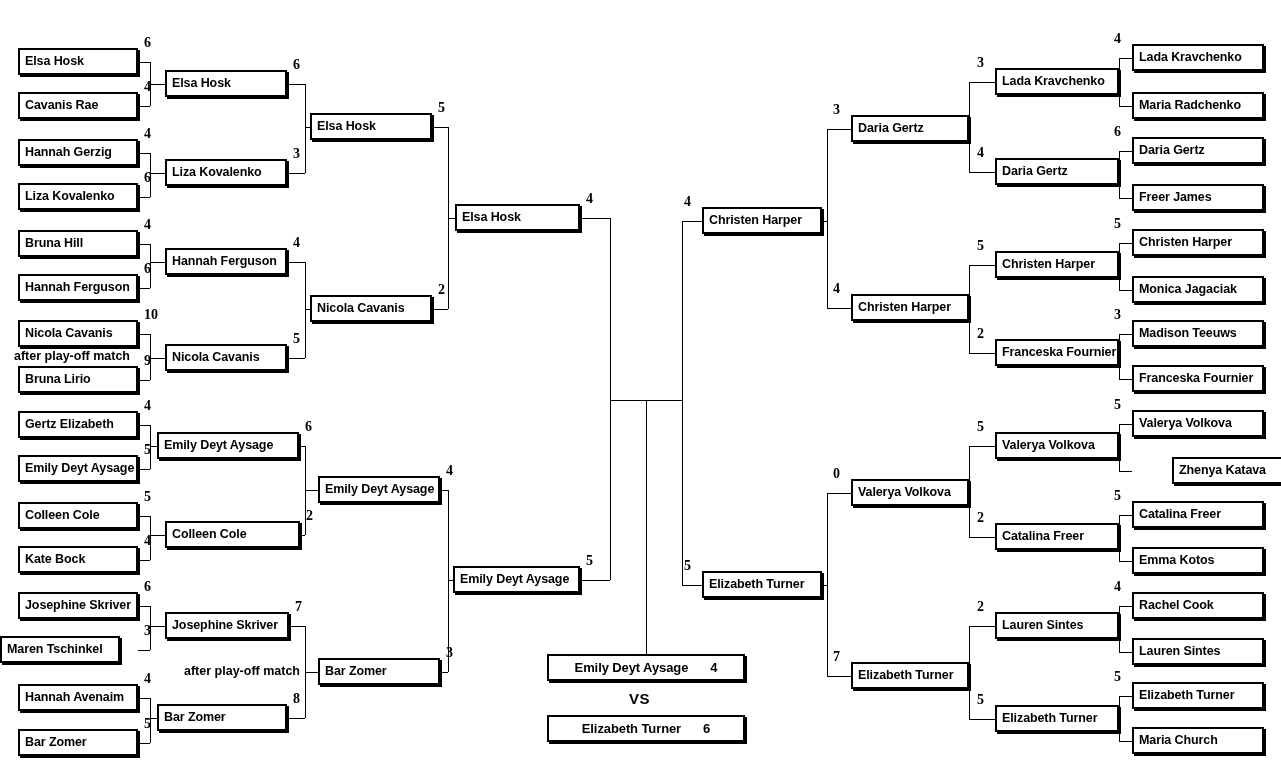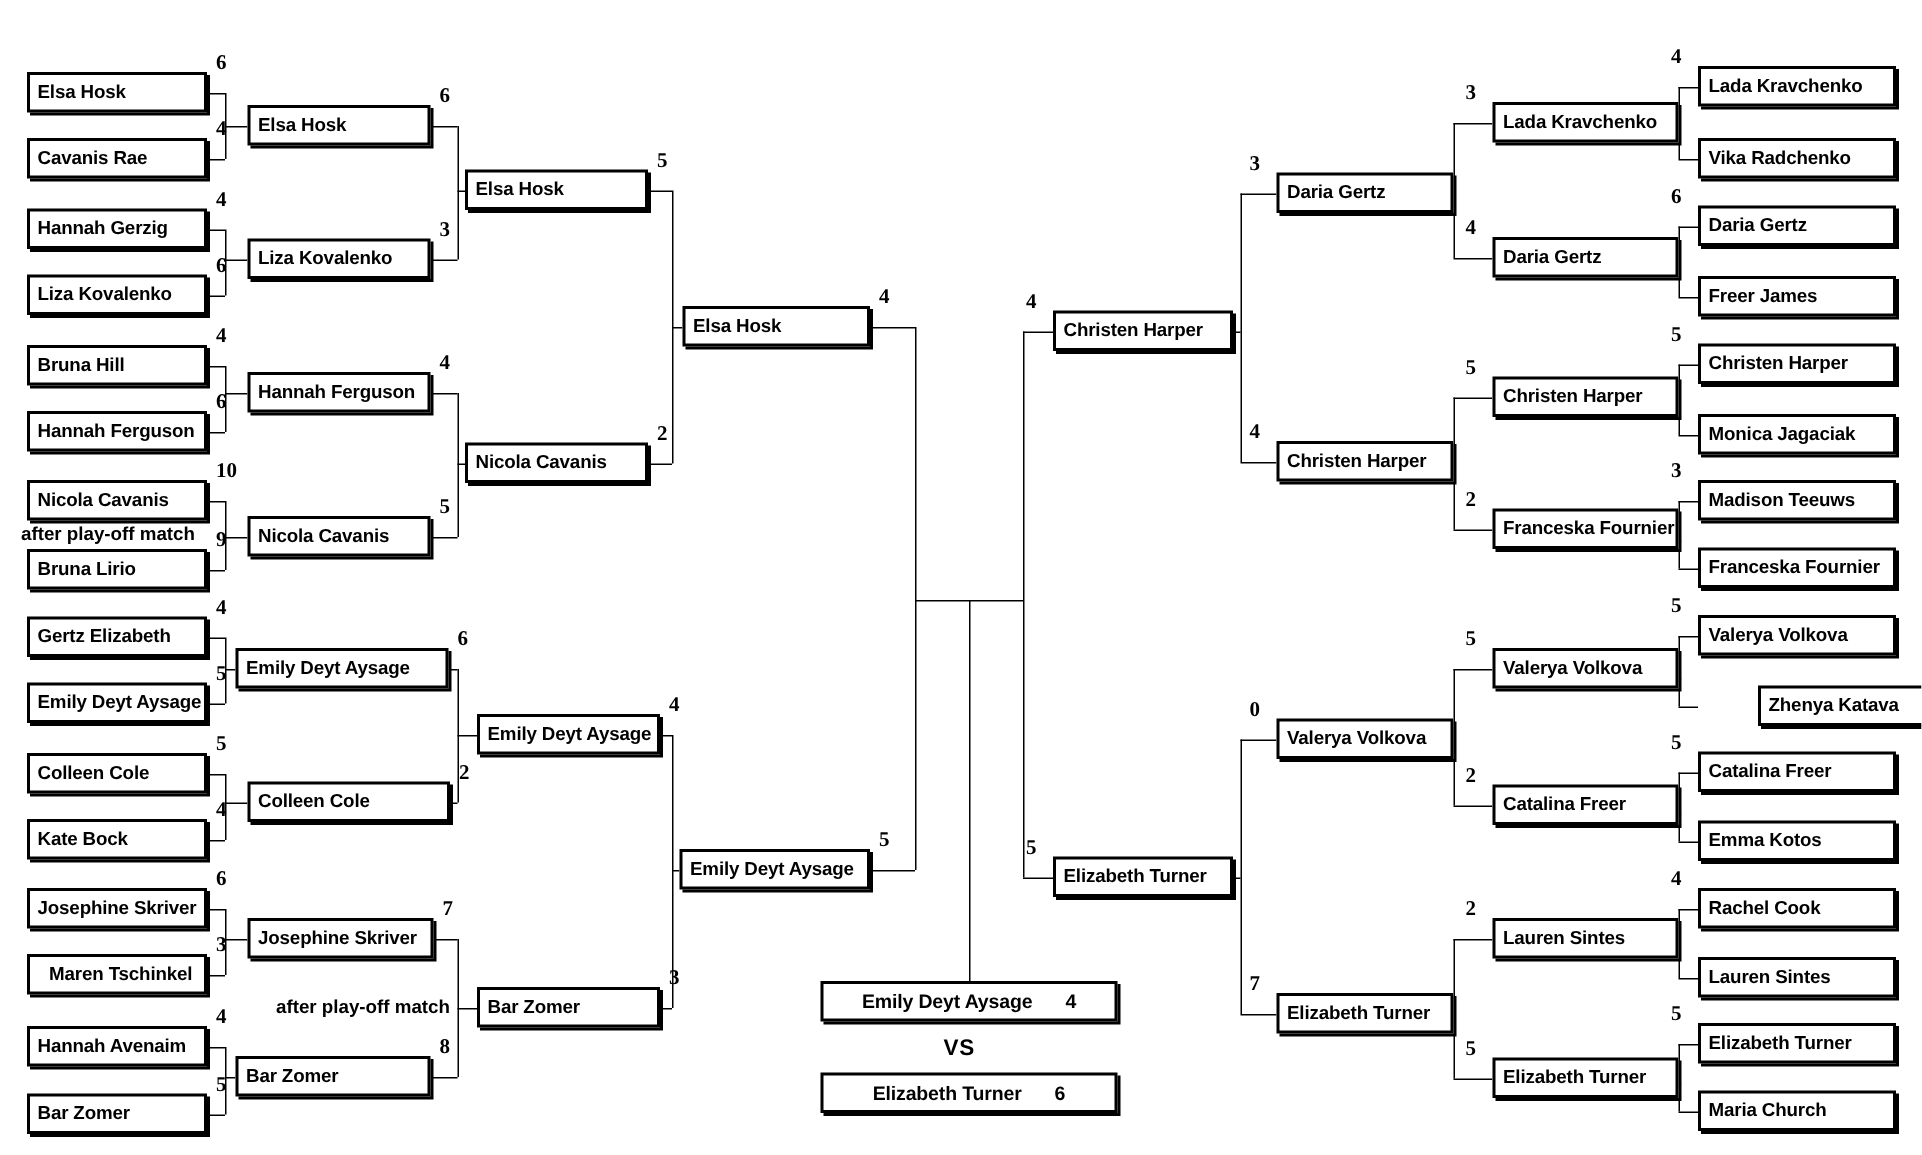--- a/index.html
+++ b/index.html
@@ -240,21 +240,21 @@
       </div>
       <div class="score" style="left: 144px; top: 490px;">5</div>
       <div class="box" style="left: 18px; top: 546px; width: 120px; height: 27px;">
         <span class="nm">Kate Bock</span>
       </div>
       <div class="score" style="left: 144px; top: 534px;">4</div>
       <div class="box" style="left: 18px; top: 592px; width: 120px; height: 27px;">
         <span class="nm">Josephine Skriver</span>
       </div>
       <div class="score" style="left: 144px; top: 580px;">6</div>
-      <div class="box" style="left: 18px; top: 636px; width: 120px; height: 27px; justify-content: center;">
+      <div class="box" style="left: 0; top: 636px; width: 120px; height: 27px;">
         <span class="nm">Maren Tschinkel</span>
       </div>
       <div class="score" style="left: 144px; top: 624px;">3</div>
       <div class="box" style="left: 18px; top: 684px; width: 120px; height: 27px;">
         <span class="nm">Hannah Avenaim</span>
       </div>
       <div class="score" style="left: 144px; top: 672px;">4</div>
       <div class="box" style="left: 18px; top: 729px; width: 120px; height: 27px;">
         <span class="nm">Bar Zomer</span>
       </div>
@@ -313,21 +313,21 @@
       <div class="score" style="left: 586px; top: 192px;">4</div>
       <div class="box" style="left: 453px; top: 566px; width: 127px; height: 27px;">
         <span class="nm">Emily Deyt Aysage</span>
       </div>
       <div class="score" style="left: 586px; top: 554px;">5</div>
       <div class="box" style="left: 1132px; top: 44px; width: 132px; height: 27px;">
         <span class="nm">Lada Kravchenko</span>
       </div>
       <div class="score" style="left: 1114px; top: 32px;">4</div>
       <div class="box" style="left: 1132px; top: 92px; width: 132px; height: 27px;">
-        <span class="nm">Vika Radchenko</span>
+        <span class="nm">Maria Radchenko</span>
       </div>
       <div class="score" style="left: 1114px; top: 80px;">3</div>
       <div class="box" style="left: 1132px; top: 137px; width: 132px; height: 27px;">
         <span class="nm">Daria Gertz</span>
       </div>
       <div class="score" style="left: 1114px; top: 125px;">6</div>
       <div class="box" style="left: 1132px; top: 184px; width: 132px; height: 27px;">
         <span class="nm">Freer James</span>
       </div>
       <div class="score" style="left: 1114px; top: 172px;">1</div>

